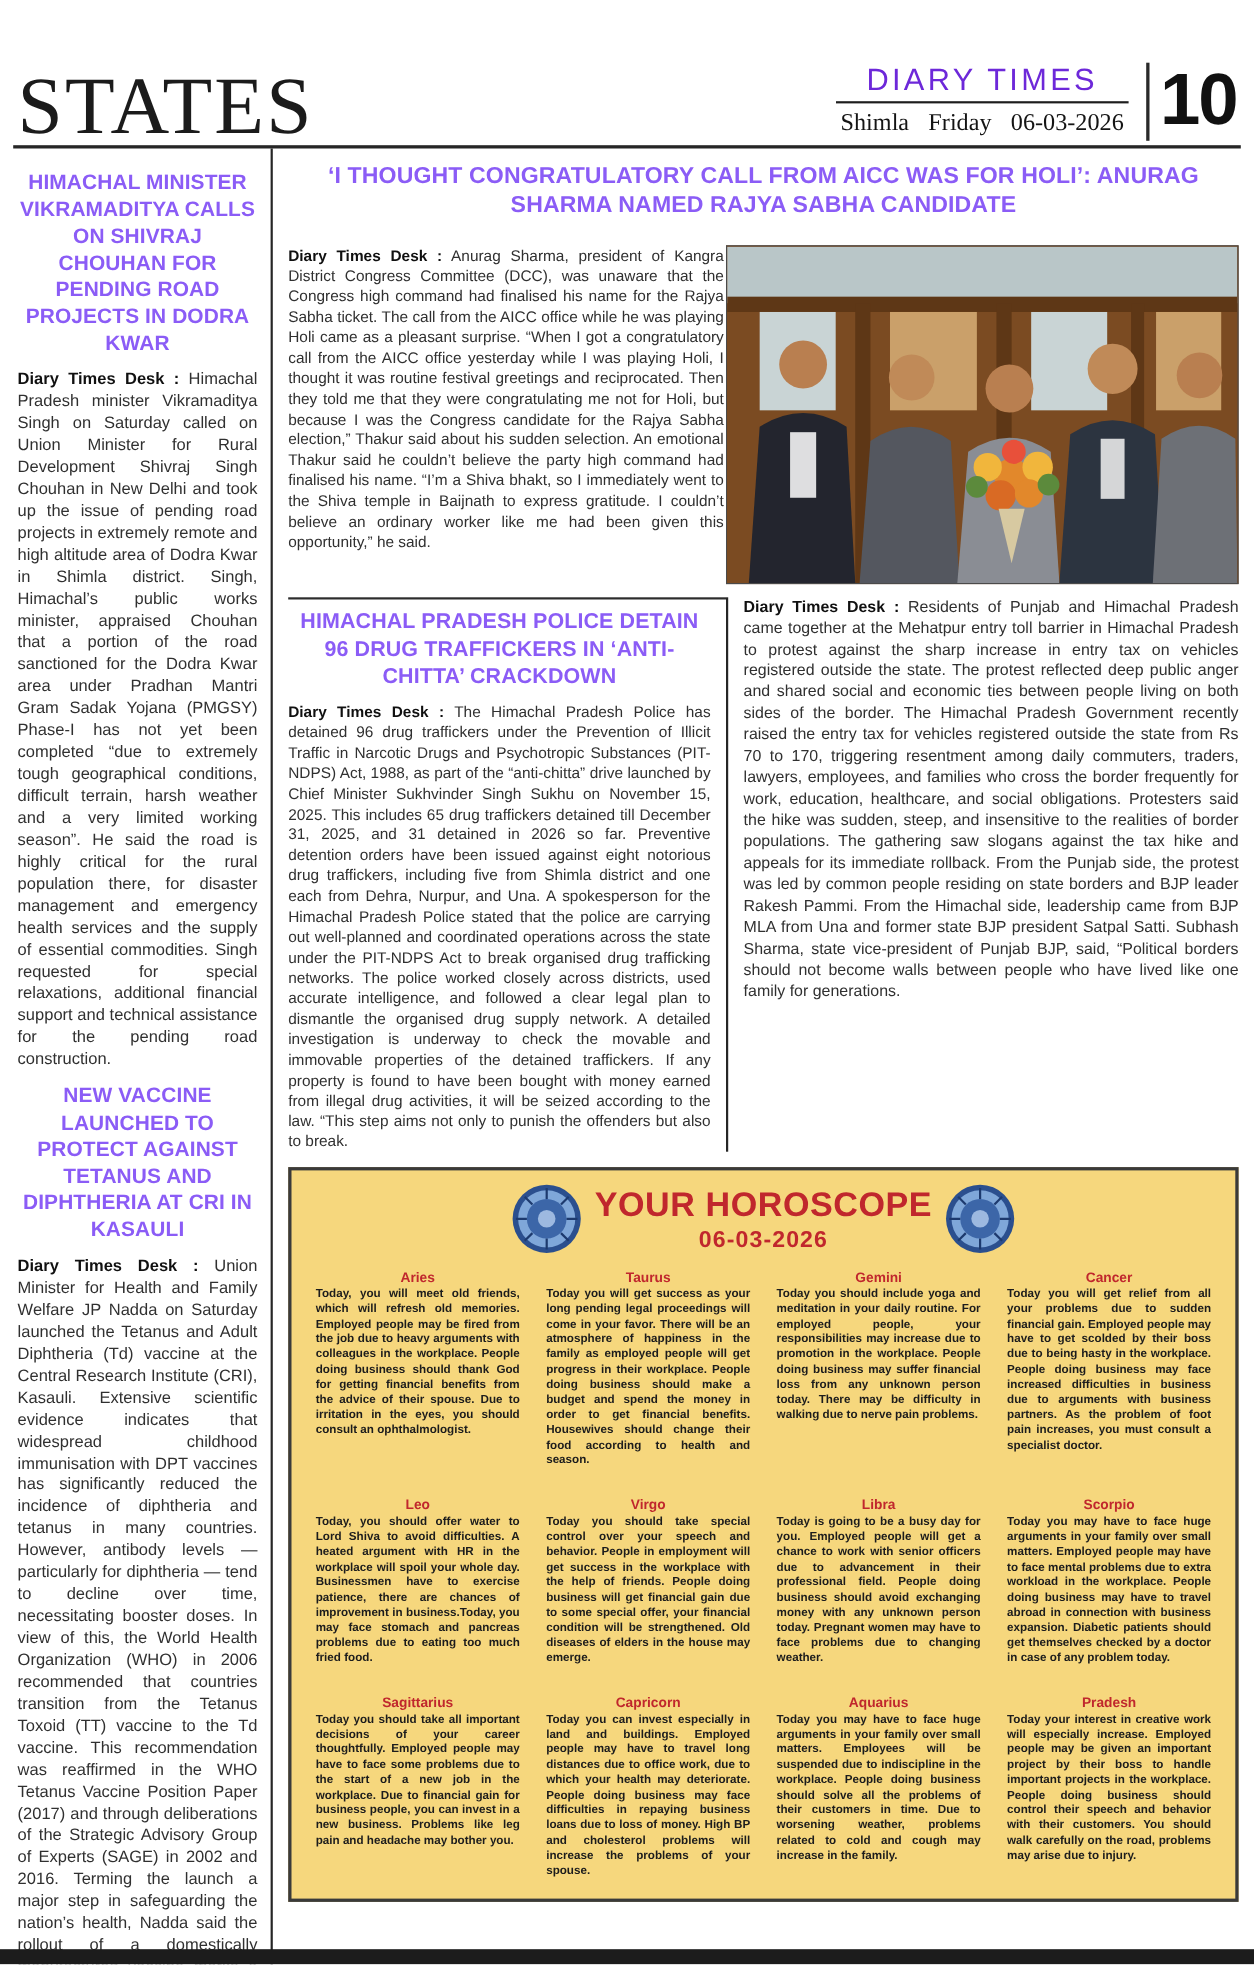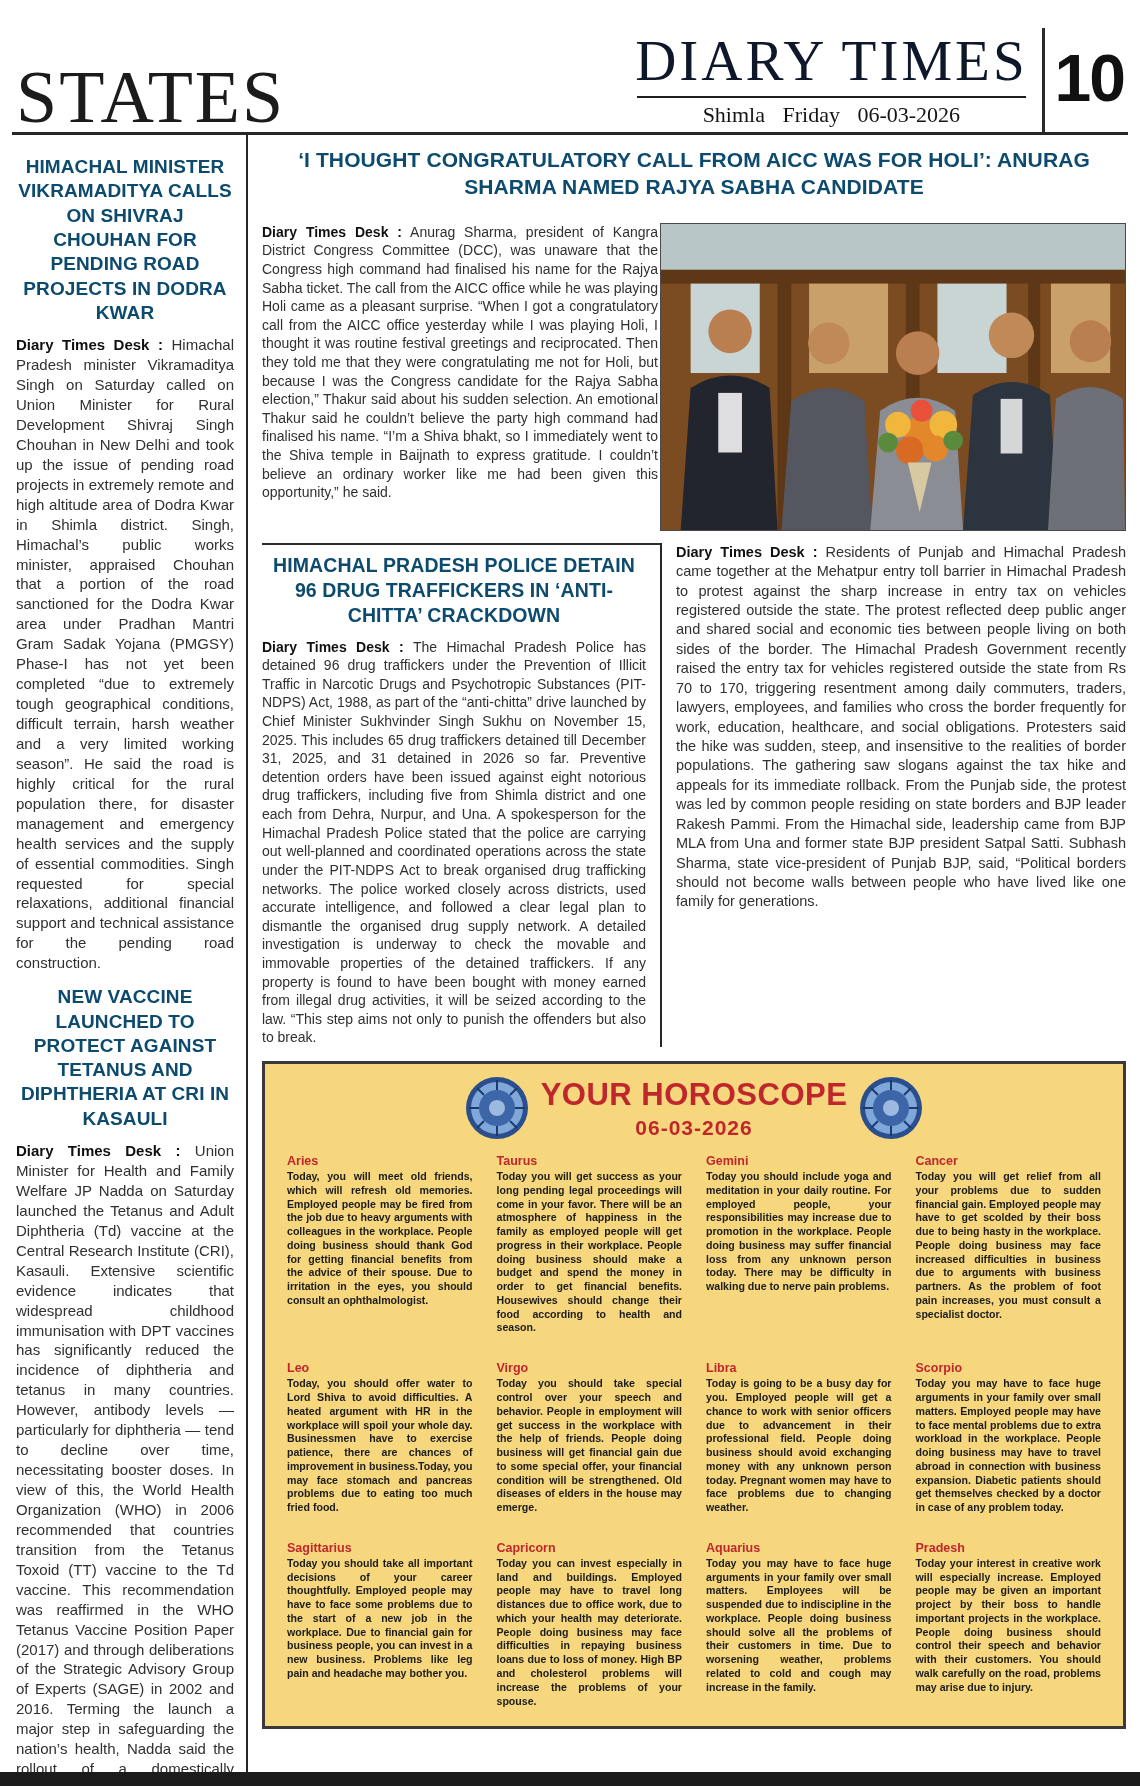--- a/index.html
+++ b/index.html
@@ -8,33 +8,33 @@
     width:1140px; height:1786px; position:relative; overflow:hidden;
     background:#ffffff; font-family:"Liberation Sans", sans-serif; color:#2e2e2e;
   }
   
   .page-header { display:flex; justify-content:space-between; align-items:flex-end;
     padding:6px 14px 0 16px; height:132px; }
   .section-title { font-family:"Liberation Serif", serif; font-size:74px; line-height:0.95;
     color:#1b1b1b; letter-spacing:2px; font-weight:400; }
   .masthead-block { display:flex; align-items:center; }
   .masthead-inner { text-align:center; padding:0 14px 4px 0; border-right:3px solid #2a2a2a; }
-  .masthead { font-family:Liberation Serif, serif; font-size:57px; letter-spacing:3px; color:#0f172a; }
+  .masthead { font-family:Liberation Sans, sans-serif; font-size:28px; letter-spacing:3px; color:#6d28d9; }
   .masthead-rule { border-top:2.5px solid #1e1e1e; margin:3px 2px 4px; }
   .dateline { font-family:"Liberation Serif", serif; font-size:22px; color:#141414; }
   .dateline span { margin:0 6px; }
   .page-number { font-size:66px; font-weight:bold; color:#111; padding:0 2px 4px 10px;
     letter-spacing:-2px; }
   .header-rule { border-top:3px solid #262626; margin:0 12px; }
   
   .content { display:flex; padding:0 12px; }
   .col-left { width:236px; min-width:236px; padding:8px 12px 0 4px;
     border-right:2px solid #262626; }
   .col-main { flex:1; padding:4px 2px 0 14px; }
-  .headline { font-weight:bold; text-align:center; color:#0c4a6e; line-height:1.28;
+  .headline { font-weight:bold; text-align:center; color:#8b5cf6; line-height:1.28;
     font-size:19px; margin:12px 0 10px; letter-spacing:0.1px; }
   .body-text { text-align:justify; color:#303030; }
   .col-left .body-text { font-size:15px; line-height:1.33; }
   .byline { font-weight:bold; color:#101010; }
   
   .headline-lg { font-size:21px; margin:8px 6px 22px; }
   .top-flex { display:flex; gap:2px; align-items:flex-start; }
   .top-text { width:396px; min-width:396px; font-size:14px; line-height:1.33; }
   .photo-frame { flex:1; height:308px; border:1px solid #4a4a4a; background:#7b4b22; overflow:hidden; }
   .photo-frame svg { display:block; width:100%; height:100%; }
@@ -49,21 +49,21 @@
   
   .horoscope { border:3px solid #3a3a3a; background:#f6d77d; margin:14px 0 0 0;
     padding:12px 22px 18px; }
   .h-head { display:flex; justify-content:center; align-items:center; gap:12px; }
   .h-titles { text-align:center; }
   .h-title { color:#c0272d; font-size:31px; font-weight:bold; letter-spacing:0.5px; }
   .h-date { color:#c0272d; font-size:21px; font-weight:bold; margin-top:3px; letter-spacing:1px; }
   .zodiac { width:64px; height:64px; }
   .h-grid { display:grid; grid-template-columns:repeat(4,1fr); column-gap:24px; row-gap:26px;
     margin-top:14px; }
-  .h-entry .sign { color:#c0272d; font-weight:bold; font-size:12.5px; margin-bottom:2px; }
+  .h-entry .sign { color:#c0272d; font-weight:bold; font-size:12.5px; margin-bottom:2px;text-align:center; }
   .h-entry .text { font-size:10.6px; font-weight:bold; line-height:1.3; text-align:justify;
     color:#1c1c1c; }
   .footer-bar { position:absolute; left:0; right:0; bottom:0; height:14px; background:#1c1c1c; }
 </style>
 </head>
 <body>
 
 <div class="page">
 
   <div class="page-header">

